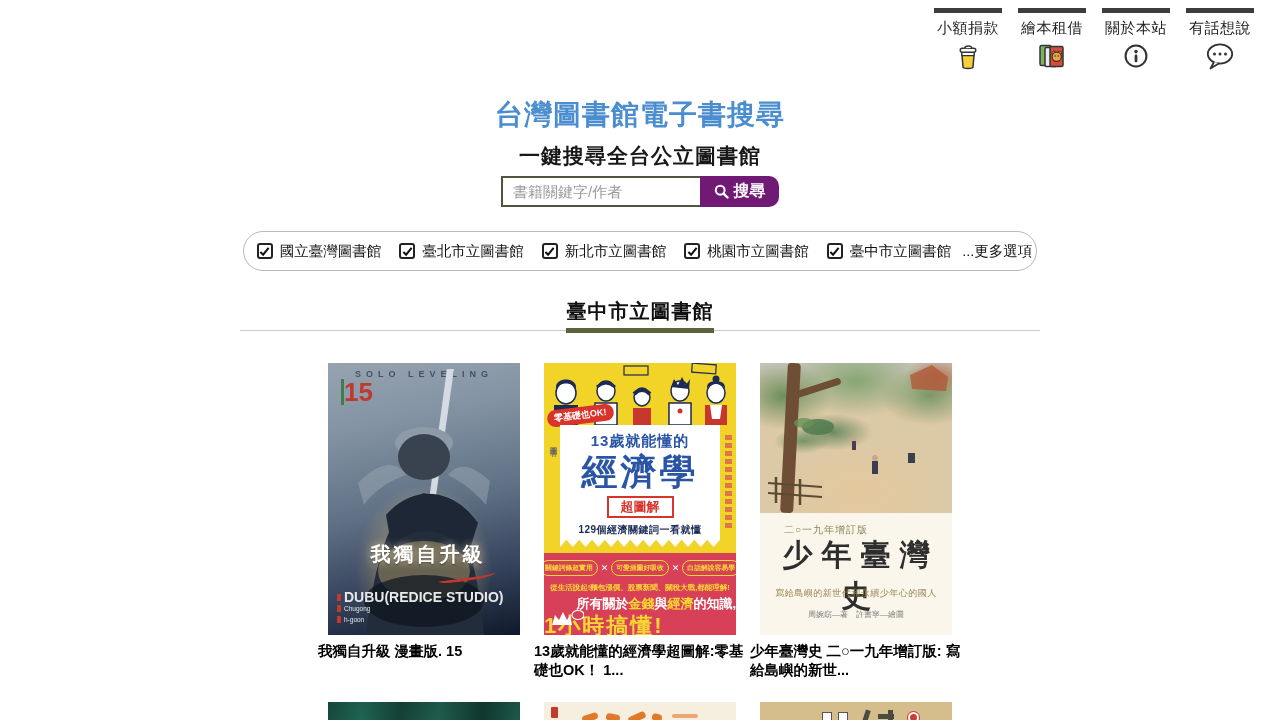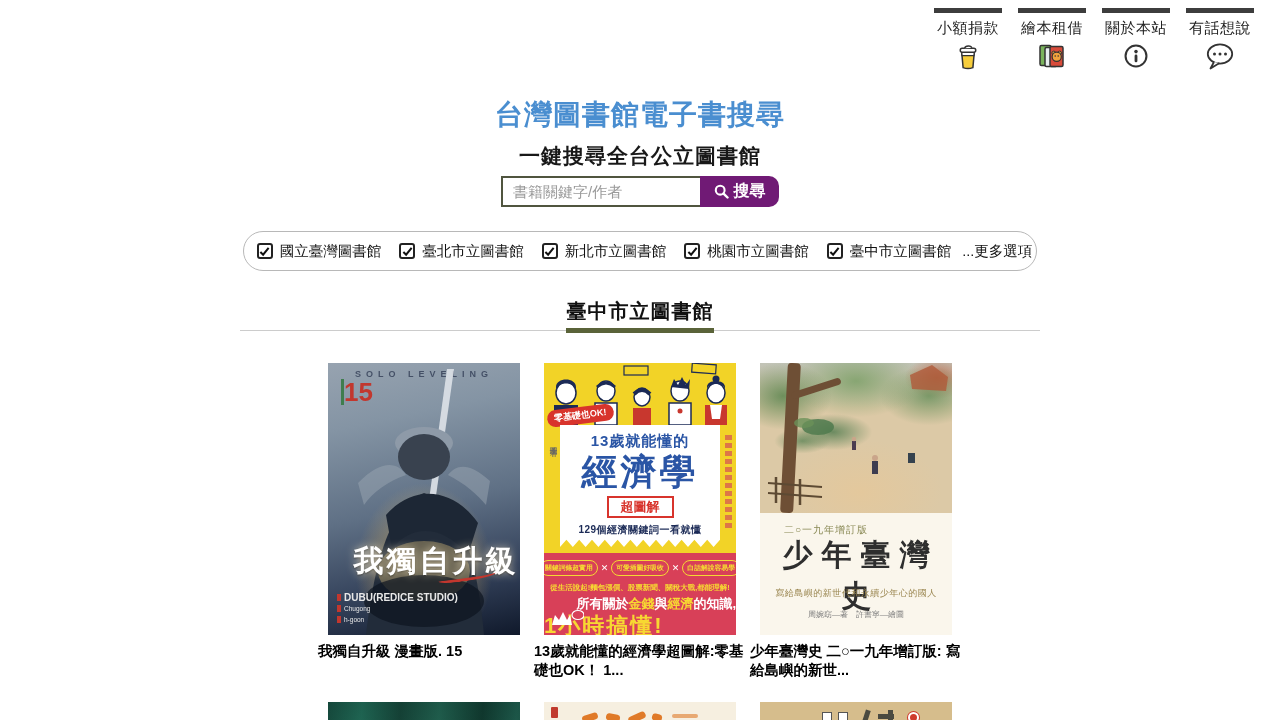--- a/index.html
+++ b/index.html
@@ -56,29 +56,29 @@
 
   
   .cover-solo { background:
       radial-gradient(95px 120px at 50% 76%, rgba(222,178,92,.85), rgba(222,178,92,0) 72%),
       linear-gradient(168deg,#97a3b0 0%,#8494a4 22%,#5f7085 52%,#33415a 78%,#10192b 100%); }
   .solo-series { position:absolute; top:6px; left:0; width:100%; text-align:center; color:#2c3750;
                  font-size:9px; font-weight:bold; letter-spacing:5px; opacity:.75; white-space:nowrap; }
   .solo-vol { position:absolute; top:16px; left:13px; color:#c2372e; font-size:26px; font-weight:bold;
               border-left:3px solid #3f7d4e; line-height:26px; }
   .solo-art { position:absolute; inset:0; }
-  .solo-title { position:absolute; top:178px; left:12px; width:100%; text-align:center; color:#fff;
-                font-size:30px; font-weight:bold; letter-spacing:3px;
+  .solo-title { position:absolute; top:178px; left:4px; width:100%; text-align:center; color:#fff;
+                font-size:20px; font-weight:bold; letter-spacing:3px;
                 text-shadow:0 0 8px rgba(255,238,200,.7), 0 1px 2px rgba(0,0,0,.6); }
   .solo-swash { position:absolute; top:210px; right:24px; width:58px; height:8px;
                 border-bottom:3px solid #c2372e; border-radius:0 0 70% 40%; transform:rotate(-7deg); }
   .solo-credits { position:absolute; left:9px; bottom:10px; color:#e8e8e8; font-size:6.5px; line-height:11px; }
   .solo-credit-line { display:flex; align-items:center; gap:3px; }
   .solo-credit-line::before { content:""; width:4px; height:7px; background:#c2372e; display:inline-block; }
-  .solo-credit-line.first { font-size:10px; font-weight:bold; }
+  .solo-credit-line.first { font-size:14px; font-weight:bold; }
 
   
   .cover-econ { background:#f2d327; }
   .econ-cartoon { position:absolute; top:0; left:0; }
   .econ-tag { position:absolute; top:44px; left:3px; background:#d8342c; color:#fff; font-size:9px;
               font-weight:bold; padding:2px 7px; border-radius:9px; transform:rotate(-7deg); white-space:nowrap; }
   .econ-panel { position:absolute; top:62px; left:16px; right:16px; height:122px; background:#fff;
                 text-align:center; padding-top:7px;
                 clip-path:polygon(0 0,100% 0,100% 94%,96% 100%,92% 94%,88% 100%,84% 94%,80% 100%,76% 94%,
                  72% 100%,68% 94%,64% 100%,60% 94%,56% 100%,52% 94%,48% 100%,44% 94%,40% 100%,36% 94%,

